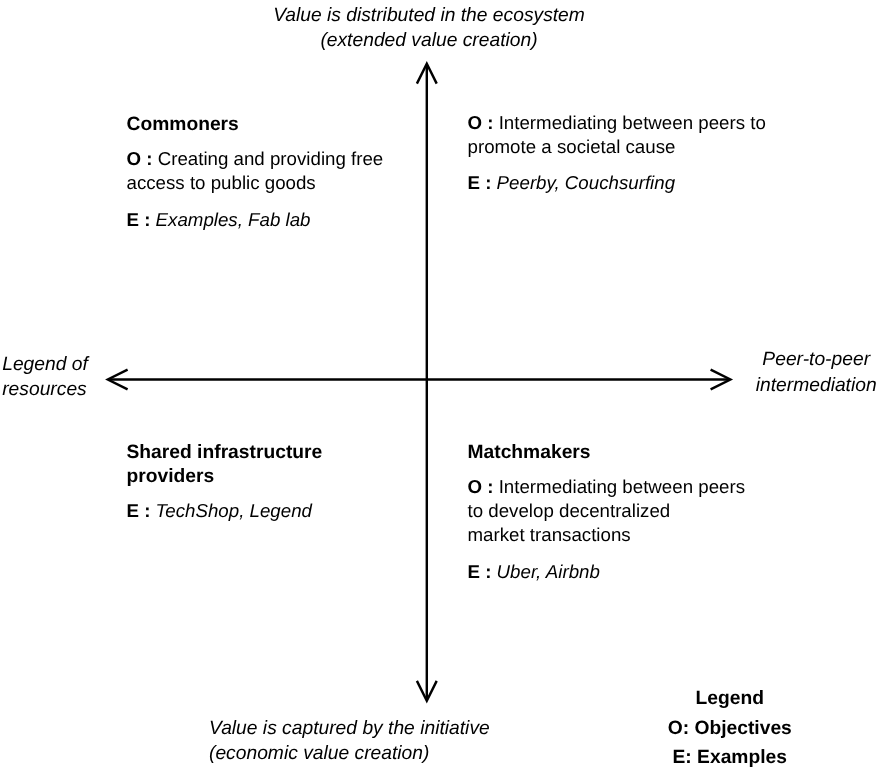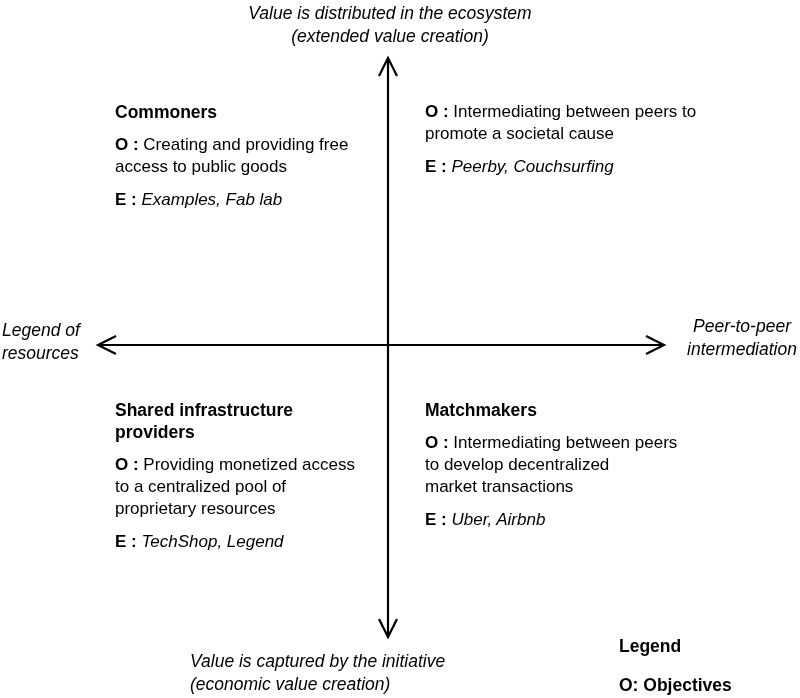--- a/index.html
+++ b/index.html
@@ -56,21 +56,21 @@
   .pfx { font-weight: bold; }
   .ex-text { font-style: italic; }
   .legend {
     position: absolute;
     left: 603px;
     top: 619px;
     font-size: 17.5px;
     font-weight: bold;
     line-height: 23px;
   }
-  .legend div { margin: 16px; }
+  .legend div { margin: 4px; text-align: center; }
 </style>
 </head>
 <body>
 
 <div class="canvas">
 
   <svg class="axes-svg" viewBox="0 0 800 698" xmlns="http://www.w3.org/2000/svg" aria-hidden="true">
     <g stroke="#000000" stroke-width="2.2" fill="none">
 
       <line x1="388" y1="59" x2="388" y2="635"></line>
@@ -101,23 +101,20 @@
 
   <div class="quad tr">
     <p class="q-line"><span class="pfx">O :</span> <span class="obj-text">Intermediating between peers to
 promote a societal cause</span></p>
     <p class="q-line"><span class="pfx">E :</span> <span class="ex-text">Peerby, Couchsurfing</span></p>
   </div>
 
   <div class="quad bl">
     <h3 class="q-title">Shared infrastructure
 providers</h3>
-    <p class="q-line"><span class="pfx">O :</span> <span class="obj-text">Providing monetized access
-to a centralized pool of
-proprietary resources</span></p>
     <p class="q-line"><span class="pfx">E :</span> <span class="ex-text">TechShop, Legend</span></p>
   </div>
 
   <div class="quad br">
     <h3 class="q-title">Matchmakers</h3>
     <p class="q-line"><span class="pfx">O :</span> <span class="obj-text">Intermediating between peers
 to develop decentralized
 market transactions</span></p>
     <p class="q-line"><span class="pfx">E :</span> <span class="ex-text">Uber, Airbnb</span></p>
   </div>

